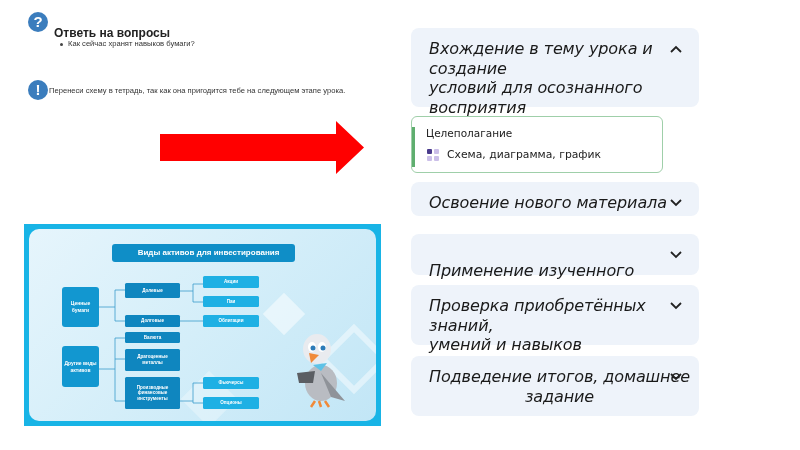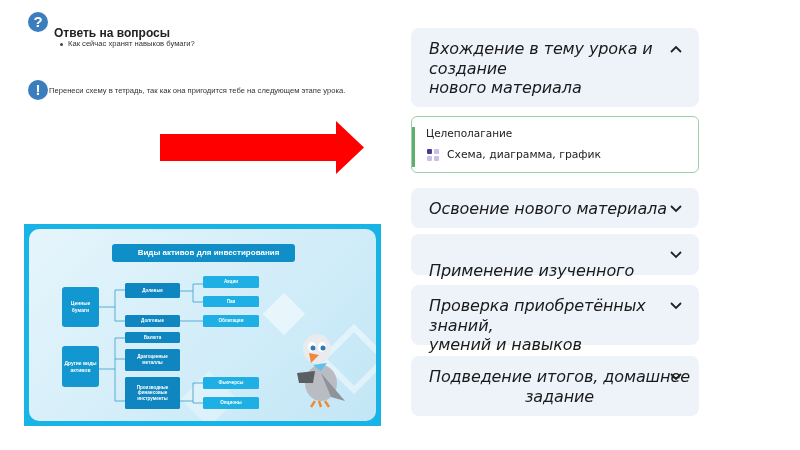--- a/index.html
+++ b/index.html
@@ -43,21 +43,21 @@
   .connectors { position: absolute; left: 0; top: 0; }
 
   
   .acc {
     position: absolute; left: 411px; width: 288px; background: #eef3fa; border-radius: 8px;
     font-family: "DejaVu Sans", sans-serif;
   }
   .acc .acc-title { position: absolute; left: 18px; font-size: 16px; color: #1a1a1a; line-height: 19.5px; letter-spacing: -0.1px; font-style: italic; }
   .acc .chev { position: absolute; right: 17px; width: 12px; height: 8px; }
   .sub {
-    position: absolute; left: 411px; top: 116px; width: 288px; height: 57px;
+    position: absolute; left: 411px; top: 116px; width: 252px; height: 57px;
     background: #fff; border: 1px solid #9fcfa9; border-radius: 6px; overflow: hidden;
   }
   .sub .bar { position: absolute; left: 0; top: 10px; width: 3px; height: 40px; background: #5fae6f; }
   .sub .sub-label { position: absolute; left: 14px; top: 10px; font-size: 10.5px; color: #222; }
   .sub .grid-icon { position: absolute; left: 15px; top: 32px; width: 12px; height: 12px; }
   .sub .grid-icon i { position: absolute; width: 5px; height: 5px; border-radius: 1px; }
   .sub .sub-item { position: absolute; left: 35px; top: 31px; font-size: 10.8px; color: #222; }
 </style>
 </head>
 <body>
@@ -131,40 +131,41 @@
       <path d="M26,38 L40,36 L34,44 Z" fill="#5ec2e6"></path>
       <path d="M10,46 L28,44 L26,56 L12,56 Z" fill="#5b5e63"></path>
       <path d="M28,74 L24,80 M32,74 L34,80 M38,74 L42,80" stroke="#f08a3a" stroke-width="2.5"></path>
     </svg>
   </div>
 </div>
 
 <div class="acc" style="top:28px; height:79px;">
   <div class="acc-title" style="top:11px;">
     <div>Вхождение в тему урока и создание</div>
+    <div>условий для осознанного восприятия</div>
     <div>нового материала</div>
   </div>
   <svg class="chev" style="top:17px;" viewBox="0 0 12 8">
       <path d="M1,7 L6,2 L11,7" stroke="#222" stroke-width="1.8" fill="none"></path>
     </svg>
 </div>
 
 <div class="sub">
   <div class="bar"></div>
   <div class="sub-label">Целеполагание</div>
   <div class="grid-icon">
     <i style="left:0; top:0; background:#4a3b8c;"></i>
     <i style="left:7px; top:0; background:#cbbfe9;"></i>
     <i style="left:0; top:7px; background:#cbbfe9;"></i>
     <i style="left:7px; top:7px; background:#cbbfe9;"></i>
   </div>
   <div class="sub-item">Схема, диаграмма, график</div>
 </div>
 
-<div class="acc" style="top:188px; height:40px;">
+<div class="acc" style="top:182px; height:34px;">
   <div class="acc-title" style="top:11px;">Освоение нового материала</div>
   <svg class="chev" style="top:17px;" viewBox="0 0 12 8">
       <path d="M1,1 L6,6 L11,1" stroke="#222" stroke-width="1.8" fill="none"></path>
     </svg>
 </div>
 
 <div class="acc" style="top:234px; height:41px;">
   <div class="acc-title" style="top:11px;margin-top:16px;">Применение изученного материала</div>
   <svg class="chev" style="top:17px;" viewBox="0 0 12 8">
       <path d="M1,1 L6,6 L11,1" stroke="#222" stroke-width="1.8" fill="none"></path>

